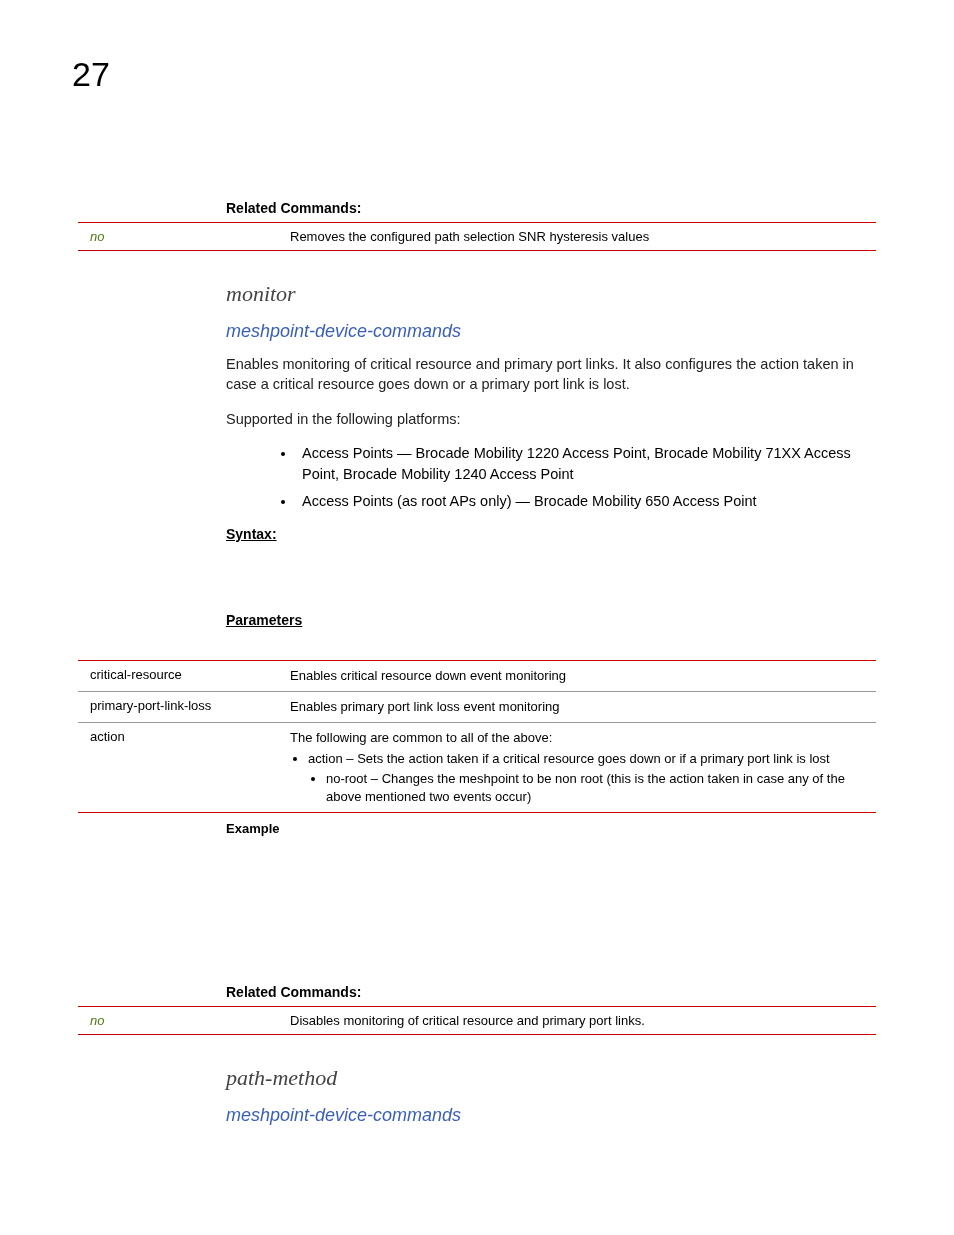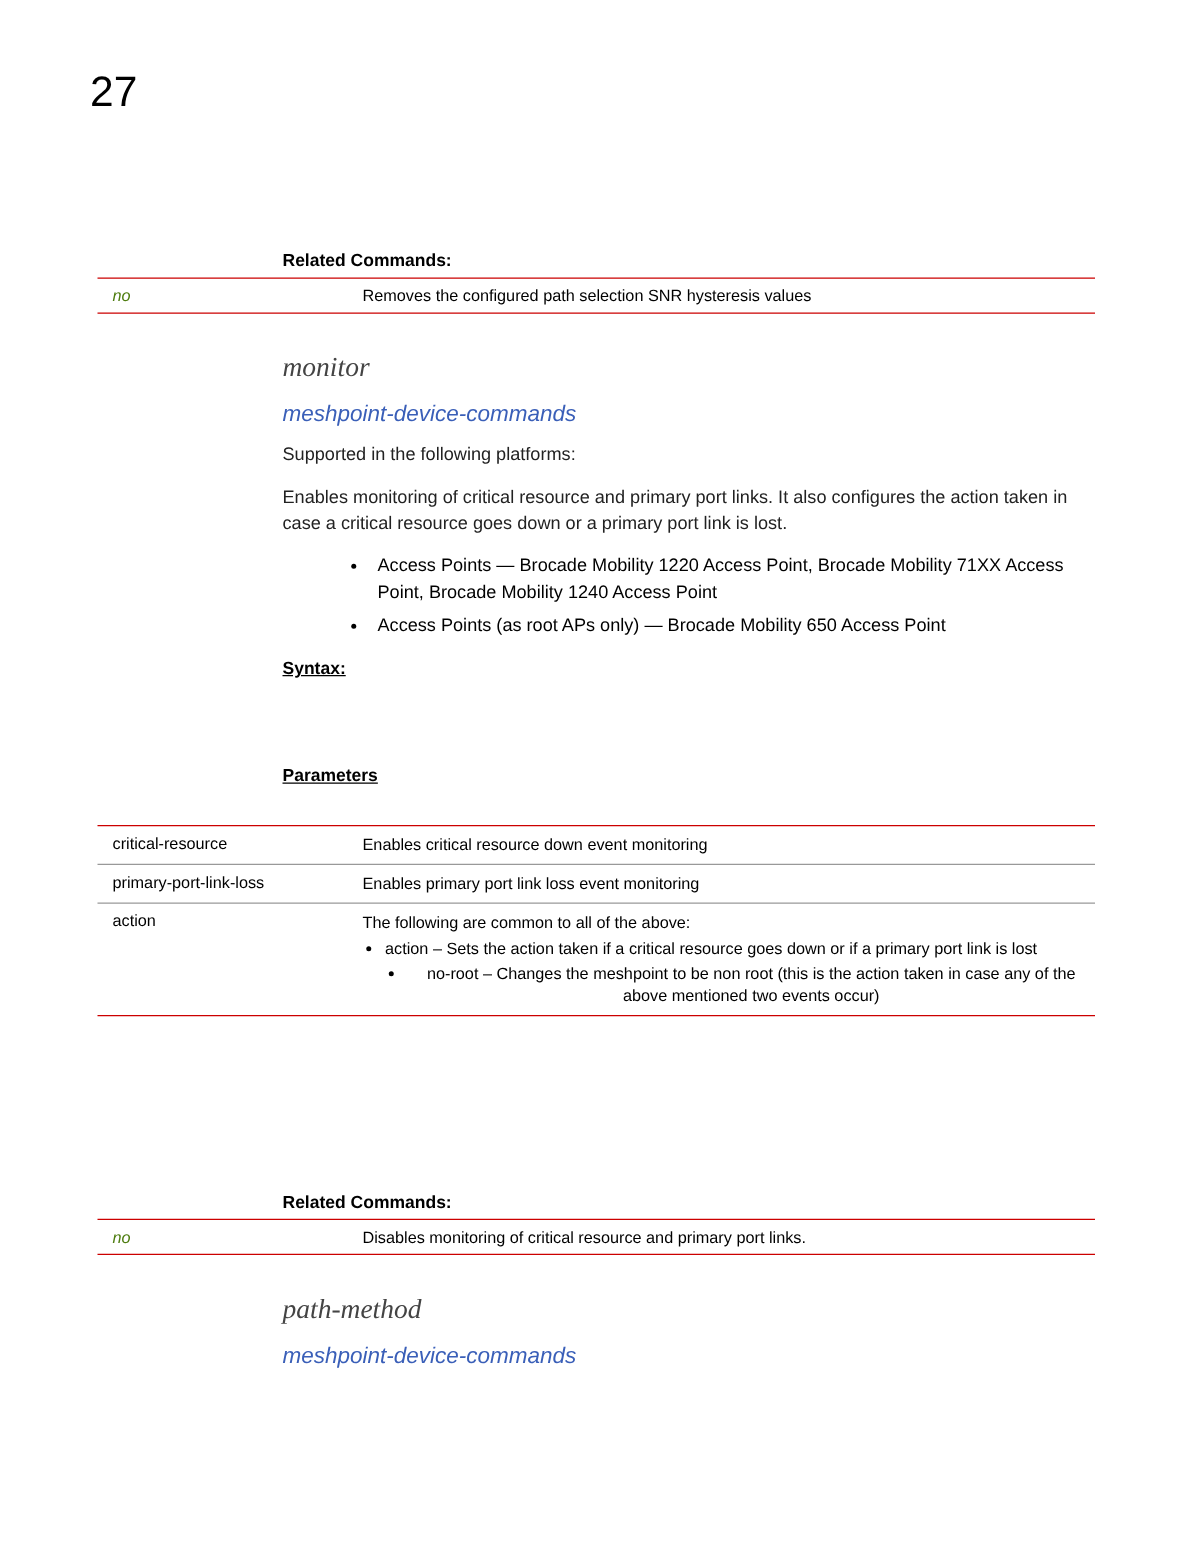--- a/index.html
+++ b/index.html
@@ -123,21 +123,20 @@
     line-height: 1.4;
     margin-bottom: 2px;
   }
   .inner-bullet2 {
     list-style: disc;
     margin-left: 36px;
   }
   .inner-bullet2 li {
     font-size: 13px;
     line-height: 1.4;
-    text-align: center;
   }
   .gap-big { height: 56px; }
   .gap-med { height: 24px; }
   .gap-example { height: 140px; }
 </style>
 </head>
 <body>
 
 <div class="page-number">27</div>
 
@@ -151,22 +150,22 @@
     <div class="cmd-row">
       <div class="cmd-key">no</div>
       <div class="cmd-desc">Removes the configured path selection SNR hysteresis values</div>
     </div>
     <hr class="hr-red">
   </div>
 
   <div class="indent">
     <div class="section-title">monitor</div>
     <div class="link">meshpoint-device-commands</div>
+    <div class="body-text">Enables monitoring of critical resource and primary port links. It also configures the action taken in case a critical resource goes down or a primary port link is lost.</div>
     <div class="body-text">Supported in the following platforms:</div>
-    <div class="body-text">Enables monitoring of critical resource and primary port links. It also configures the action taken in case a critical resource goes down or a primary port link is lost.</div>
     <ul class="bullets">
       <li>Access Points — Brocade Mobility 1220 Access Point, Brocade Mobility 71XX Access Point, Brocade Mobility 1240 Access Point</li>
       <li>Access Points (as root APs only) — Brocade Mobility 650 Access Point</li>
     </ul>
     <div class="sub-heading">Syntax:</div>
     <div class="gap-big"></div>
     <div class="sub-heading">Parameters</div>
     <div class="gap-med"></div>
   </div>
 
@@ -191,20 +190,21 @@
         </ul>
         <ul class="inner-bullet2">
           <li>no-root – Changes the meshpoint to be non root (this is the action taken in case any of the above mentioned two events occur)</li>
         </ul>
       </div>
     </div>
     <hr class="hr-red">
   </div>
 
   <div class="indent">
+    <div class="example-heading">Example</div>
     <div class="gap-example"></div>
     <div class="related-heading">Related Commands:</div>
   </div>
 
   <div class="cmd-table">
     <hr class="hr-red">
     <div class="cmd-row">
       <div class="cmd-key">no</div>
       <div class="cmd-desc">Disables monitoring of critical resource and primary port links.</div>
     </div>

